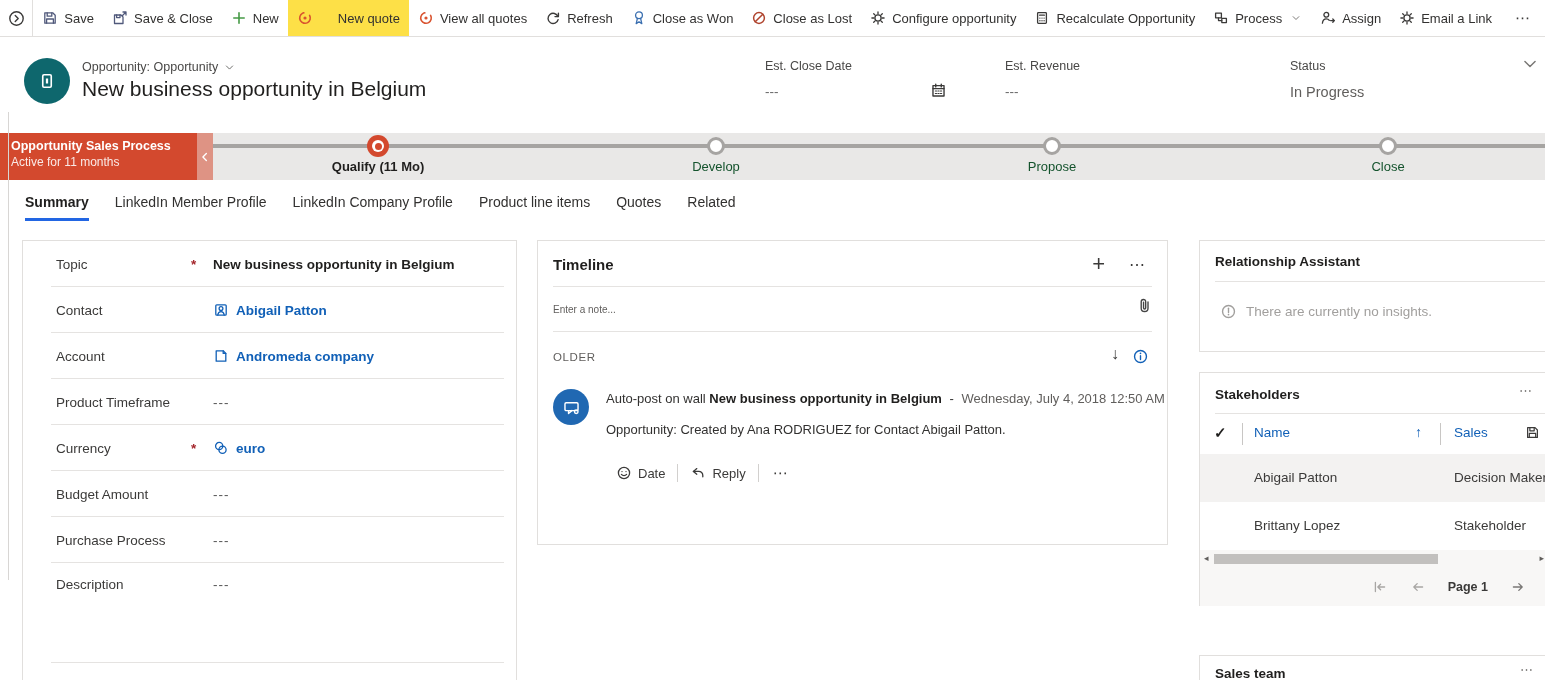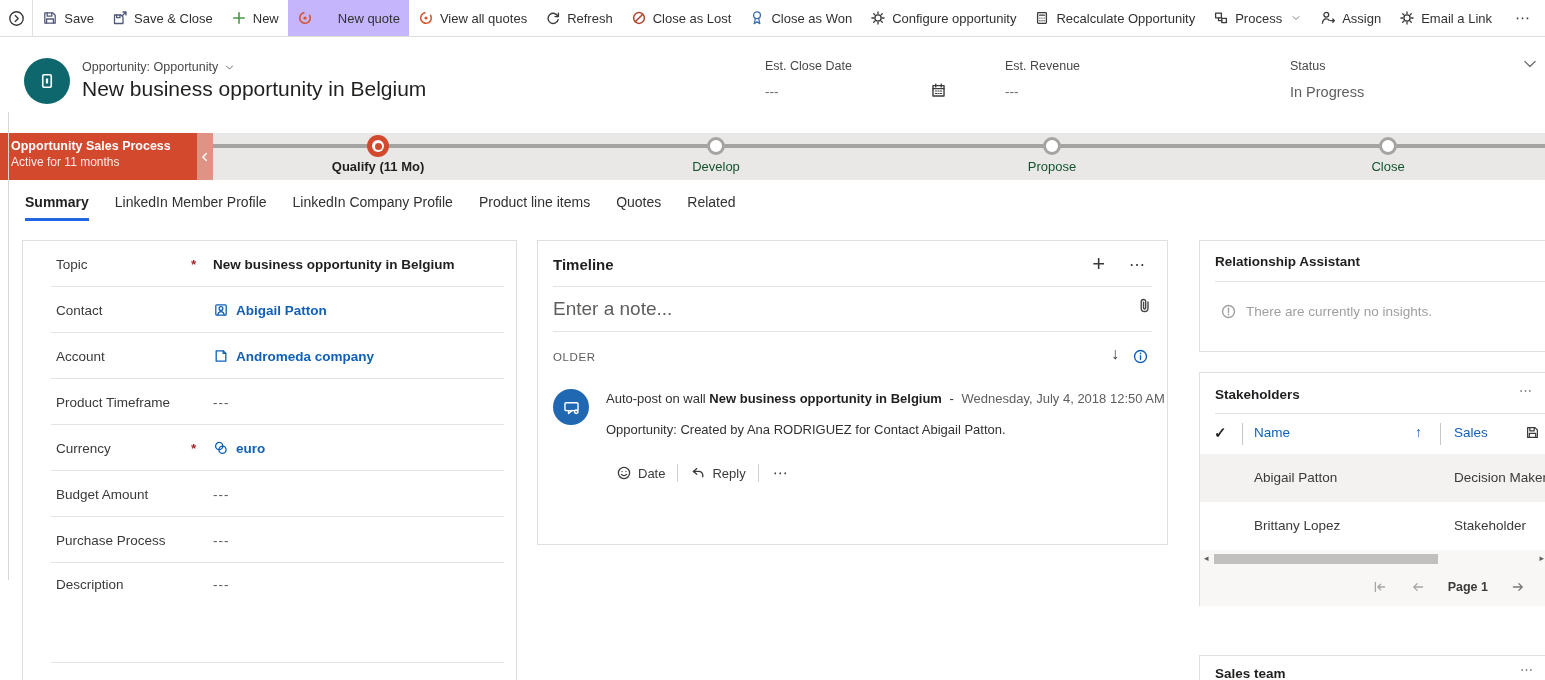--- a/index.html
+++ b/index.html
@@ -10,21 +10,21 @@
   }
   svg.ic { display:block; fill:none; stroke:currentColor; stroke-width:1.3; stroke-linecap:round; stroke-linejoin:round; }
 
   
   .cmdbar { position:absolute; top:0; left:0; right:0; height:37px; background:#fff;
     border-bottom:1px solid #e1dfdd; display:flex; align-items:stretch; }
   .cmd-expander { width:46px; display:flex; align-items:center; justify-content:center;
     border-right:1px solid #e1dfdd; color:#3b3a39; cursor:pointer; }
   .cb-btn { display:flex; align-items:center; gap:6px; padding:0 9px; font-size:13px;
     color:#323130; cursor:pointer; white-space:nowrap; }
-  .cb-btn.active { background:#c4b5fd;gap:25px; }
+  .cb-btn.active { background:#fde047;gap:25px; }
   .cb-btn .lbl { padding-top:1px; }
   .ico-save { color:#50597b; } .ico-plus { color:var(--plusGreen); }
   .ico-quote { color:var(--quoteOrange); } .ico-won { color:#3a6fb0; }
   .ico-lost { color:#b0452f; } .ico-dark { color:#3b3a39; }
   .cb-more { margin-left:auto; display:flex; align-items:center; padding:0 14px;
     font-size:15px; color:#3b3a39; cursor:pointer; letter-spacing:1px; }
   .cb-chevron { color:#797775; margin-left:2px; }
 
   
   .rec-header { position:absolute; top:37px; left:0; right:0; height:88px; background:#fff; }
@@ -85,21 +85,21 @@
   .v-empty { color:#555; letter-spacing:1px; cursor:text; }
   .lookup-ic { color:var(--accent); }
 
   
   .tl-card { left:537px; top:240px; width:631px; height:305px; }
   .tl-title { position:absolute; left:15px; top:15px; }
   .tl-plus { position:absolute; right:62px; top:10px; font-size:22px; font-weight:400; color:#3b3a39; cursor:pointer; }
   .tl-more { position:absolute; right:22px; top:14px; font-size:16px; color:#3b3a39; cursor:pointer; }
   .tl-div1 { position:absolute; left:15px; right:15px; top:45px; height:1px; background:#e5e3e1; }
   .note-input { position:absolute; left:15px; top:55px; width:555px; height:26px; border:none; outline:none;
-    font-family:inherit; font-size:19px; color:#701a75; }
+    font-family:inherit; font-size:10px; color:#701a75; }
   .note-input::placeholder { color:#605e5c; }
   .tl-clip { position:absolute; right:14px; top:56px; color:#444; cursor:pointer; }
   .tl-div2 { position:absolute; left:15px; right:15px; top:90px; height:1px; background:#e5e3e1; }
   .tl-older { position:absolute; left:15px; top:110px; font-size:11.5px; letter-spacing:.6px; color:#605e5c; }
   .tl-down { position:absolute; right:48px; top:104px; font-size:16px; color:#3b3a39; cursor:pointer; }
   .tl-info { position:absolute; right:18px; top:107px; color:var(--accent); cursor:pointer; }
   .post-avatar { position:absolute; left:15px; top:148px; width:36px; height:36px; border-radius:50%;
     background:var(--postAvatar); display:flex; align-items:center; justify-content:center; color:#fff; }
   .post-l1 { position:absolute; left:68px; top:150px; right:10px; font-size:13px; color:#323130; white-space:nowrap; }
   .post-l1 .b { font-weight:700; color:#201f1e; }
@@ -194,32 +194,32 @@
     <span class="lbl">View all quotes</span>
   </div>
   <div class="cb-btn">
     <svg class="ic ico-dark" width="16" height="16" viewBox="0 0 16 16" style="stroke-width:1.4">
         <path d="M12.9 6.6A5.1 5.1 0 1 0 13.1 9.6"></path>
         <path d="M13.4 3.2v3.4h-3.4"></path>
       </svg>
     <span class="lbl">Refresh</span>
   </div>
   <div class="cb-btn">
+    <svg class="ic ico-won" width="16" height="16" viewBox="0 0 16 16">
+        <circle cx="8" cy="5.3" r="3.4"></circle>
+        <path d="M6.4 8.3 5.2 13.6 8 11.8l2.8 1.8-1.2-5.3"></path>
+      </svg>
+    <span class="lbl">Close as Won</span>
+  </div>
+  <div class="cb-btn">
     <svg class="ic ico-lost" width="16" height="16" viewBox="0 0 16 16" style="stroke-width:1.5">
         <circle cx="8" cy="8" r="5.4"></circle>
         <path d="M4.2 11.8 11.8 4.2"></path>
       </svg>
     <span class="lbl">Close as Lost</span>
-  </div>
-  <div class="cb-btn">
-    <svg class="ic ico-won" width="16" height="16" viewBox="0 0 16 16">
-        <circle cx="8" cy="5.3" r="3.4"></circle>
-        <path d="M6.4 8.3 5.2 13.6 8 11.8l2.8 1.8-1.2-5.3"></path>
-      </svg>
-    <span class="lbl">Close as Won</span>
   </div>
   <div class="cb-btn">
     <svg class="ic ico-dark" width="16" height="16" viewBox="0 0 16 16">
         <circle cx="8" cy="8" r="3.1"></circle>
         <path d="M8 1.9v2M8 12.1v2M1.9 8h2M12.1 8h2M3.7 3.7l1.4 1.4M10.9 10.9l1.4 1.4M12.3 3.7l-1.4 1.4M5.1 10.9l-1.4 1.4"></path>
       </svg>
     <span class="lbl">Configure opportunity</span>
   </div>
   <div class="cb-btn">
     <svg class="ic ico-dark" width="16" height="16" viewBox="0 0 16 16">

